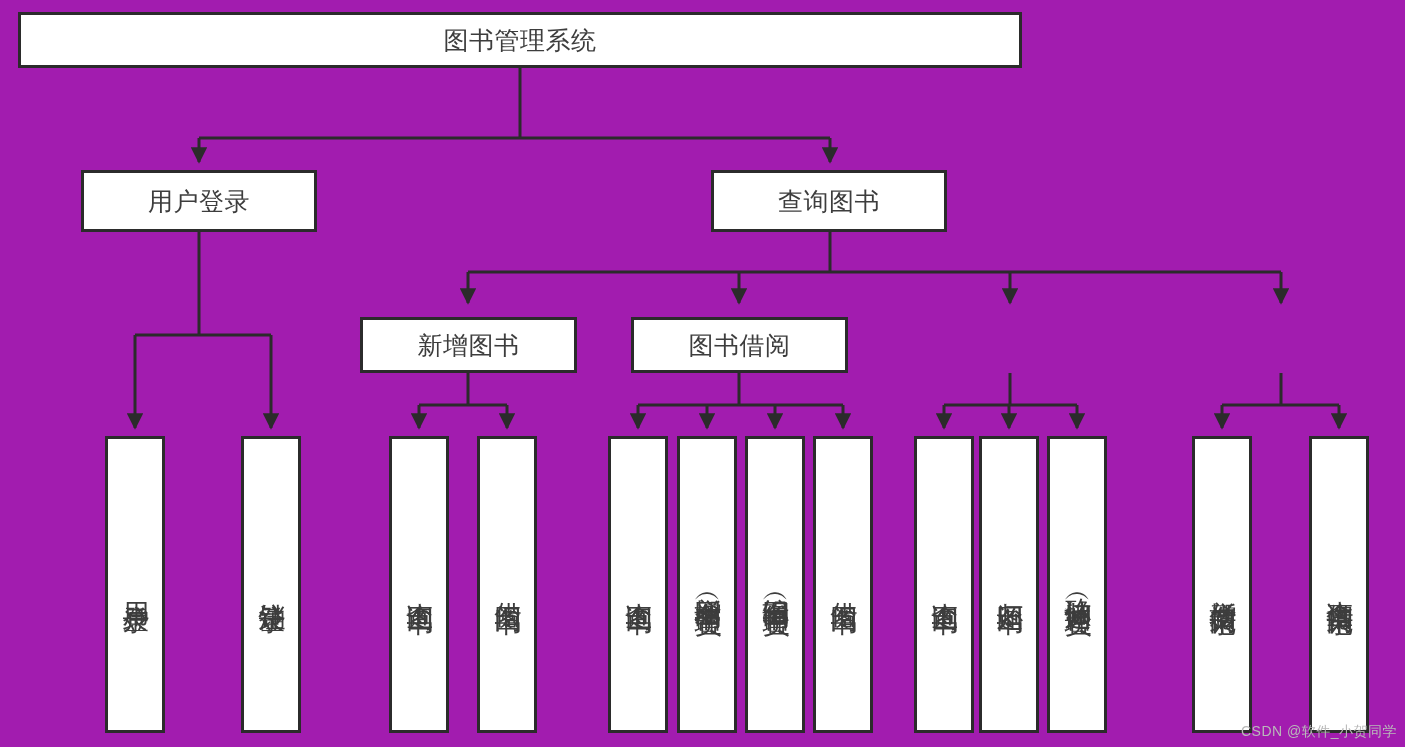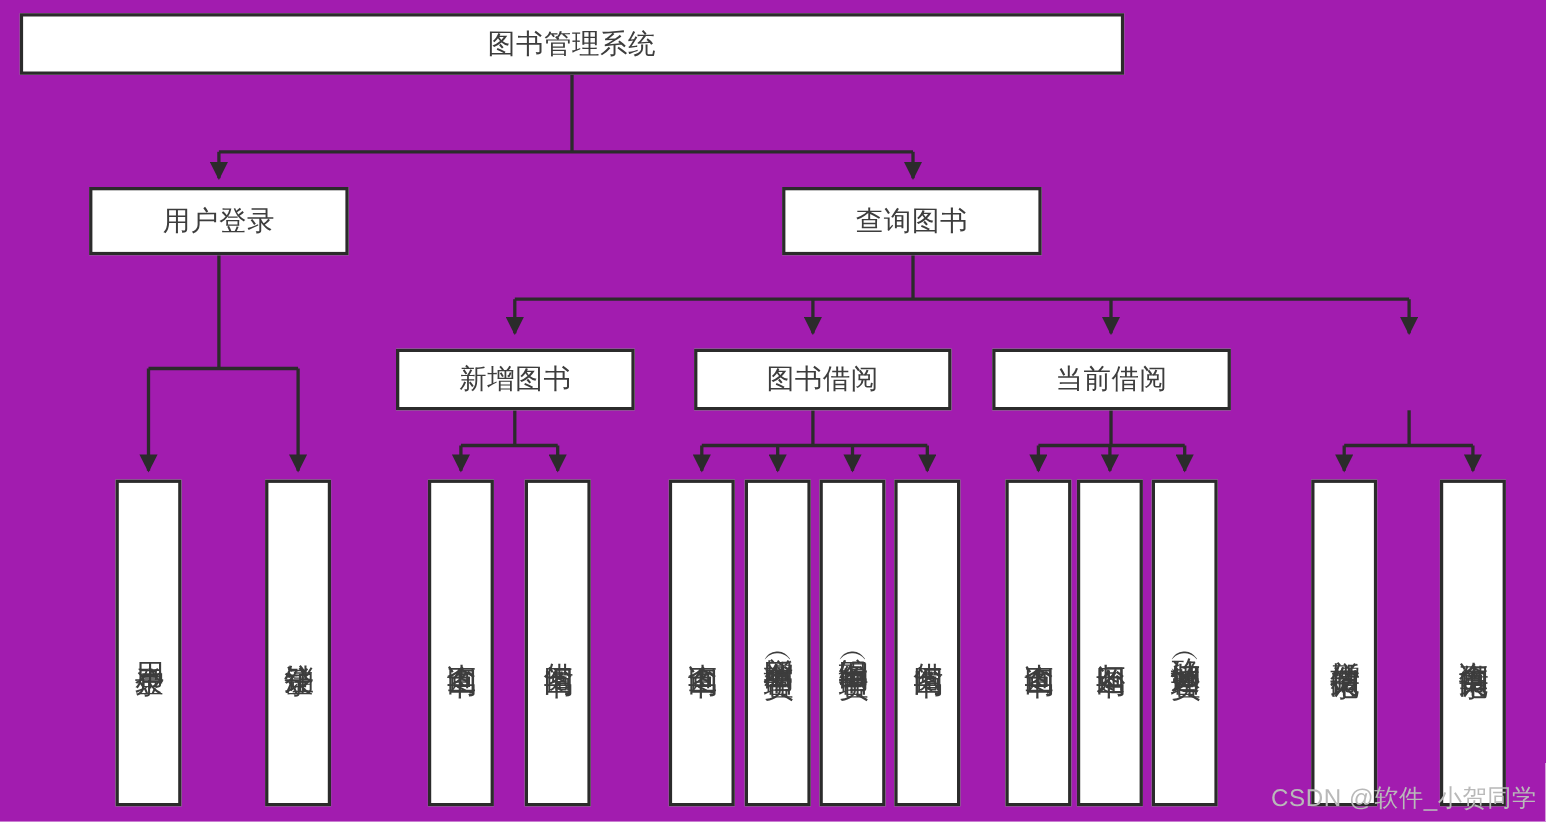--- a/index.html
+++ b/index.html
@@ -60,21 +60,21 @@
     font-size: 27px;
     line-height: 1.18;
     letter-spacing: 2px;
     white-space: nowrap;
     max-height: 100%;
   }
   .watermark {
     position: absolute;
     right: 8px;
     bottom: 6px;
-    font-size: 22px;
+    font-size: 14px;
     color: #b9b9b9;
     letter-spacing: 0.5px;
     z-index: 5;
     white-space: nowrap;
   }
 </style>
 </head>
 <body>
 
 <div id="canvas">
@@ -136,25 +136,22 @@
   <div class="node h" style="left:81px; top:170px; width:236px; height:62px;">
     <span class="label">用户登录</span>
   </div>
   <div class="node h" style="left:711px; top:170px; width:236px; height:62px;">
     <span class="label">查询图书</span>
   </div>
 
   <div class="node h" style="left:360px; top:317px; width:217px; height:56px;">
     <span class="label">新增图书</span>
   </div>
-  <div class="node h" style="left:631px; top:317px; width:234px; height:56px;">
+  <div class="node h" style="left:631px; top:317px; width:217px; height:56px;">
     <span class="label">图书借阅</span>
-  </div>
-  <div class="node h" style="left:902px; top:317px; width:217px; height:56px;">
-    <span class="label">当前借阅</span>
   </div>
 
   <div class="node v" style="left:105px; top:436px; width:60px; height:297px;">
     <span class="label">用户登录</span>
   </div>
   <div class="node v" style="left:241px; top:436px; width:60px; height:297px;">
     <span class="label">注销登录</span>
   </div>
 
   <div class="node v" style="left:389px; top:436px; width:60px; height:297px;">

